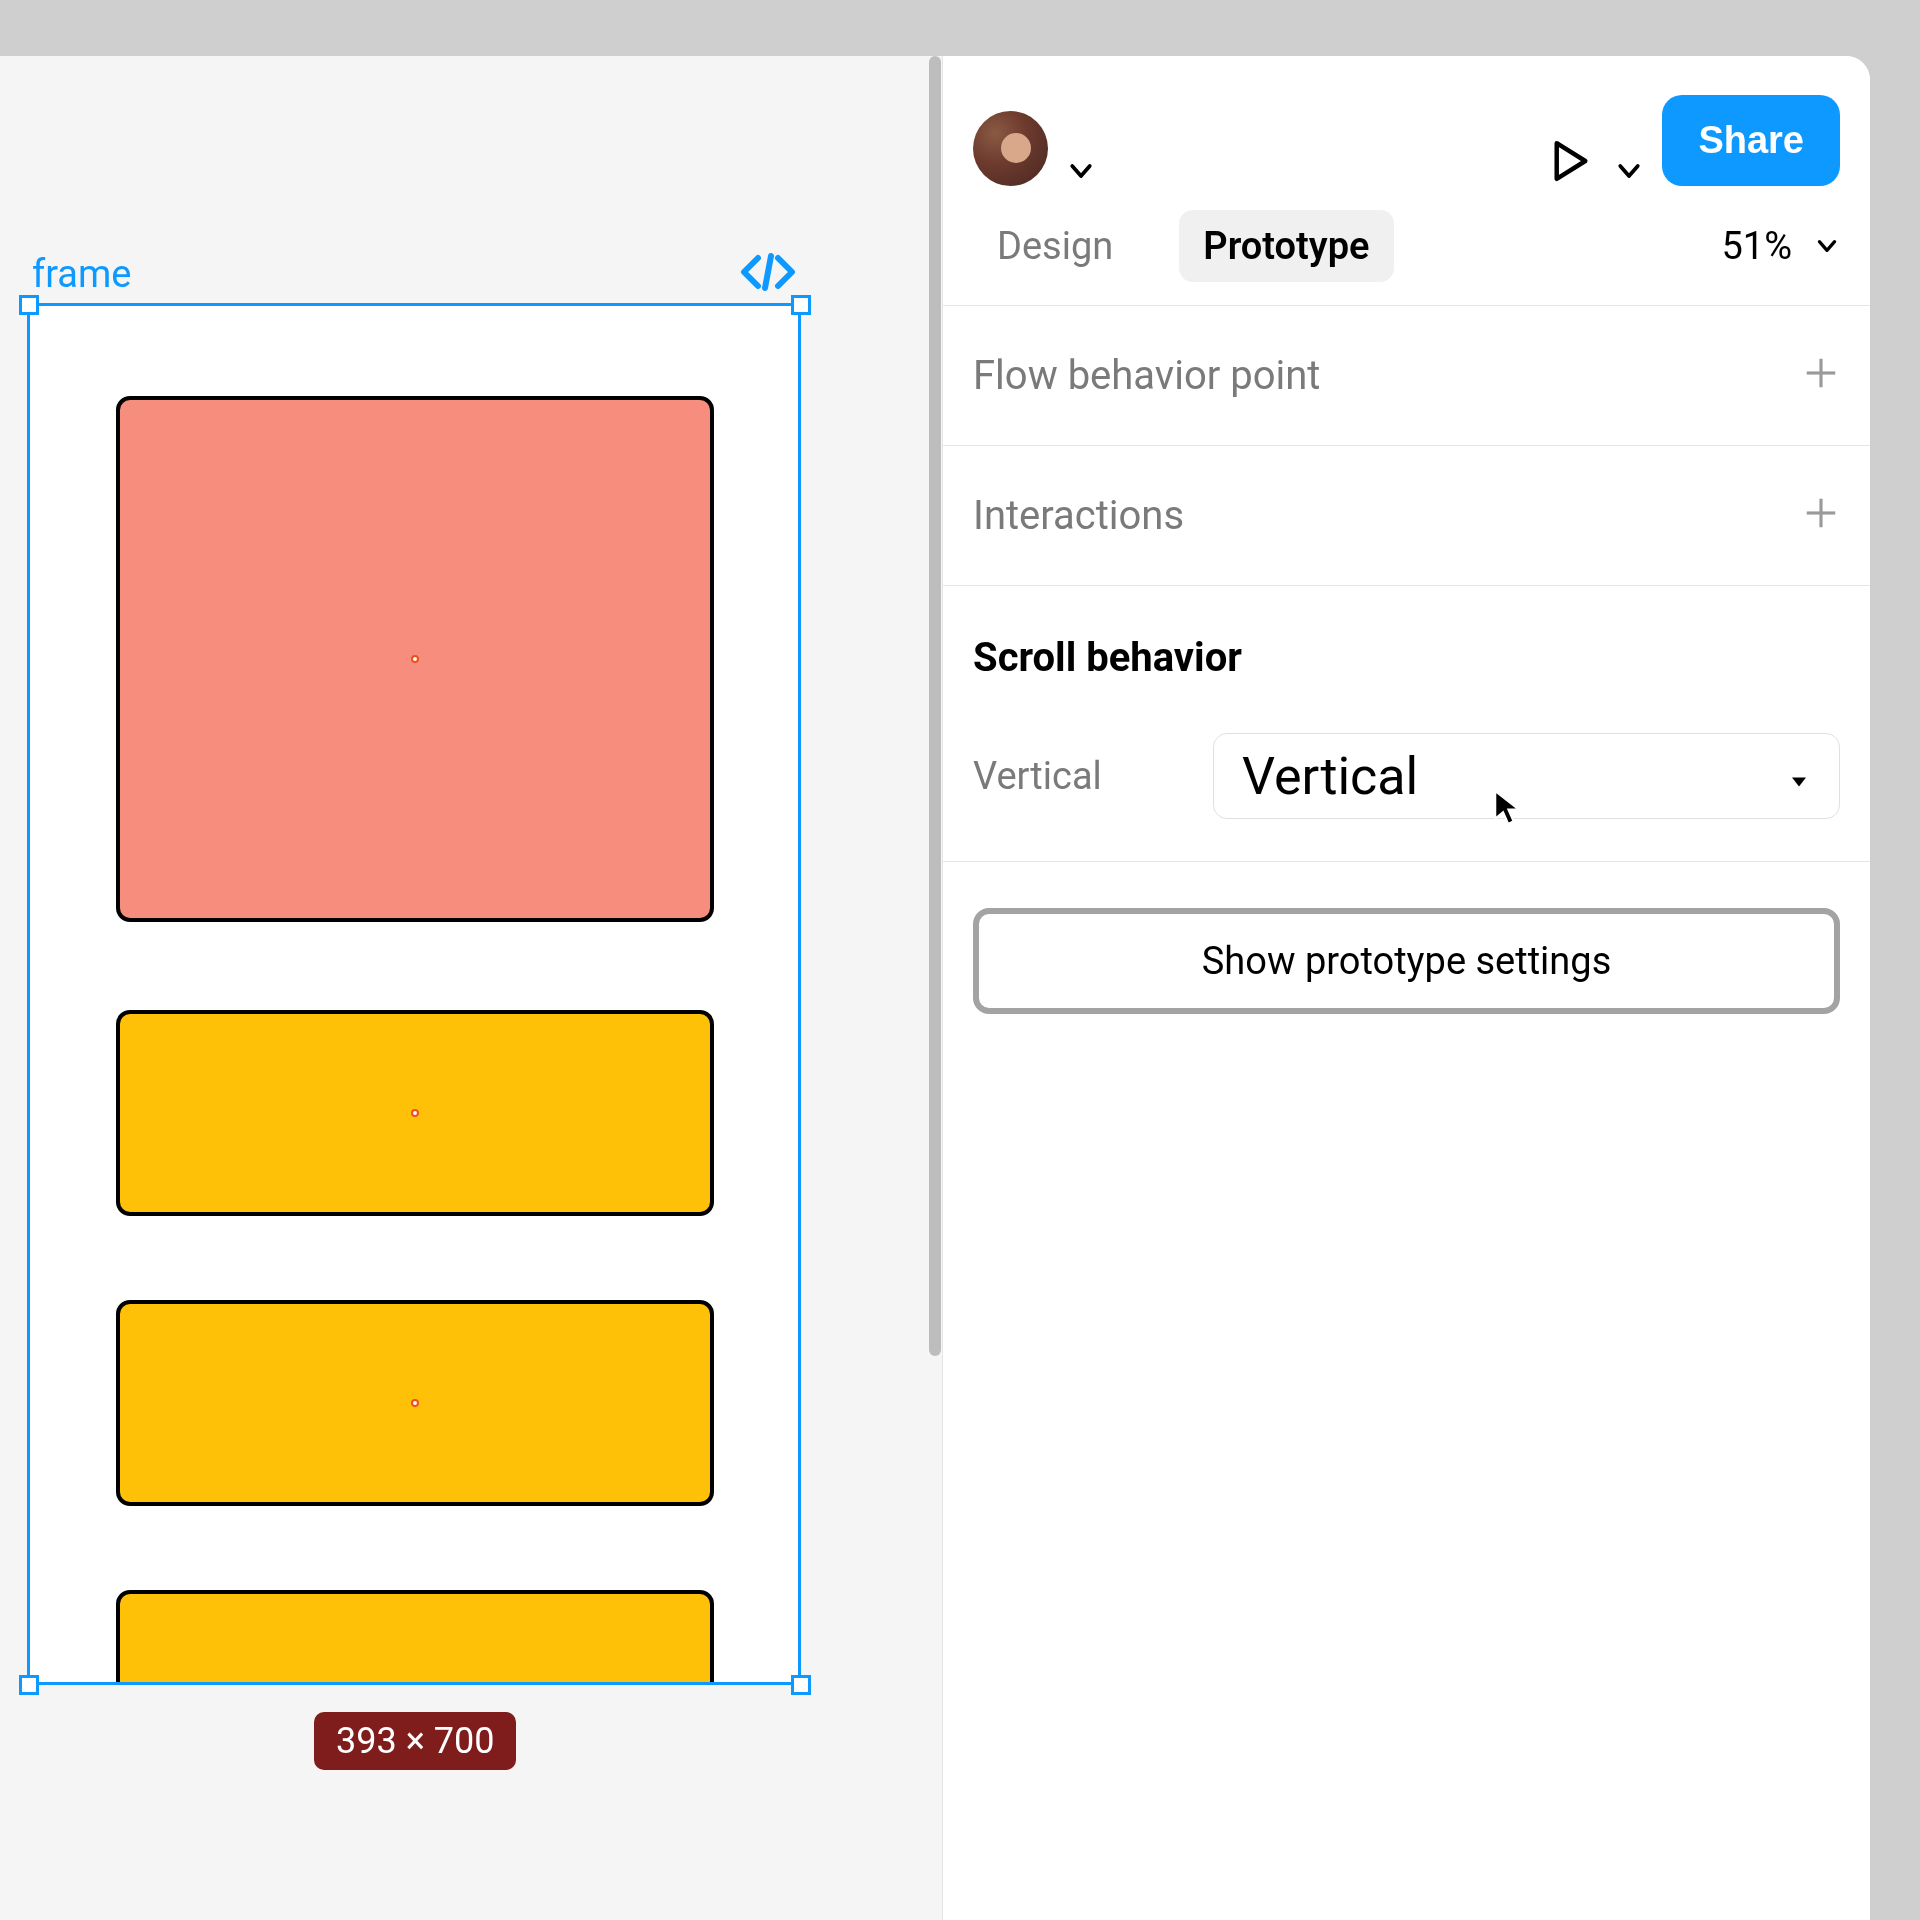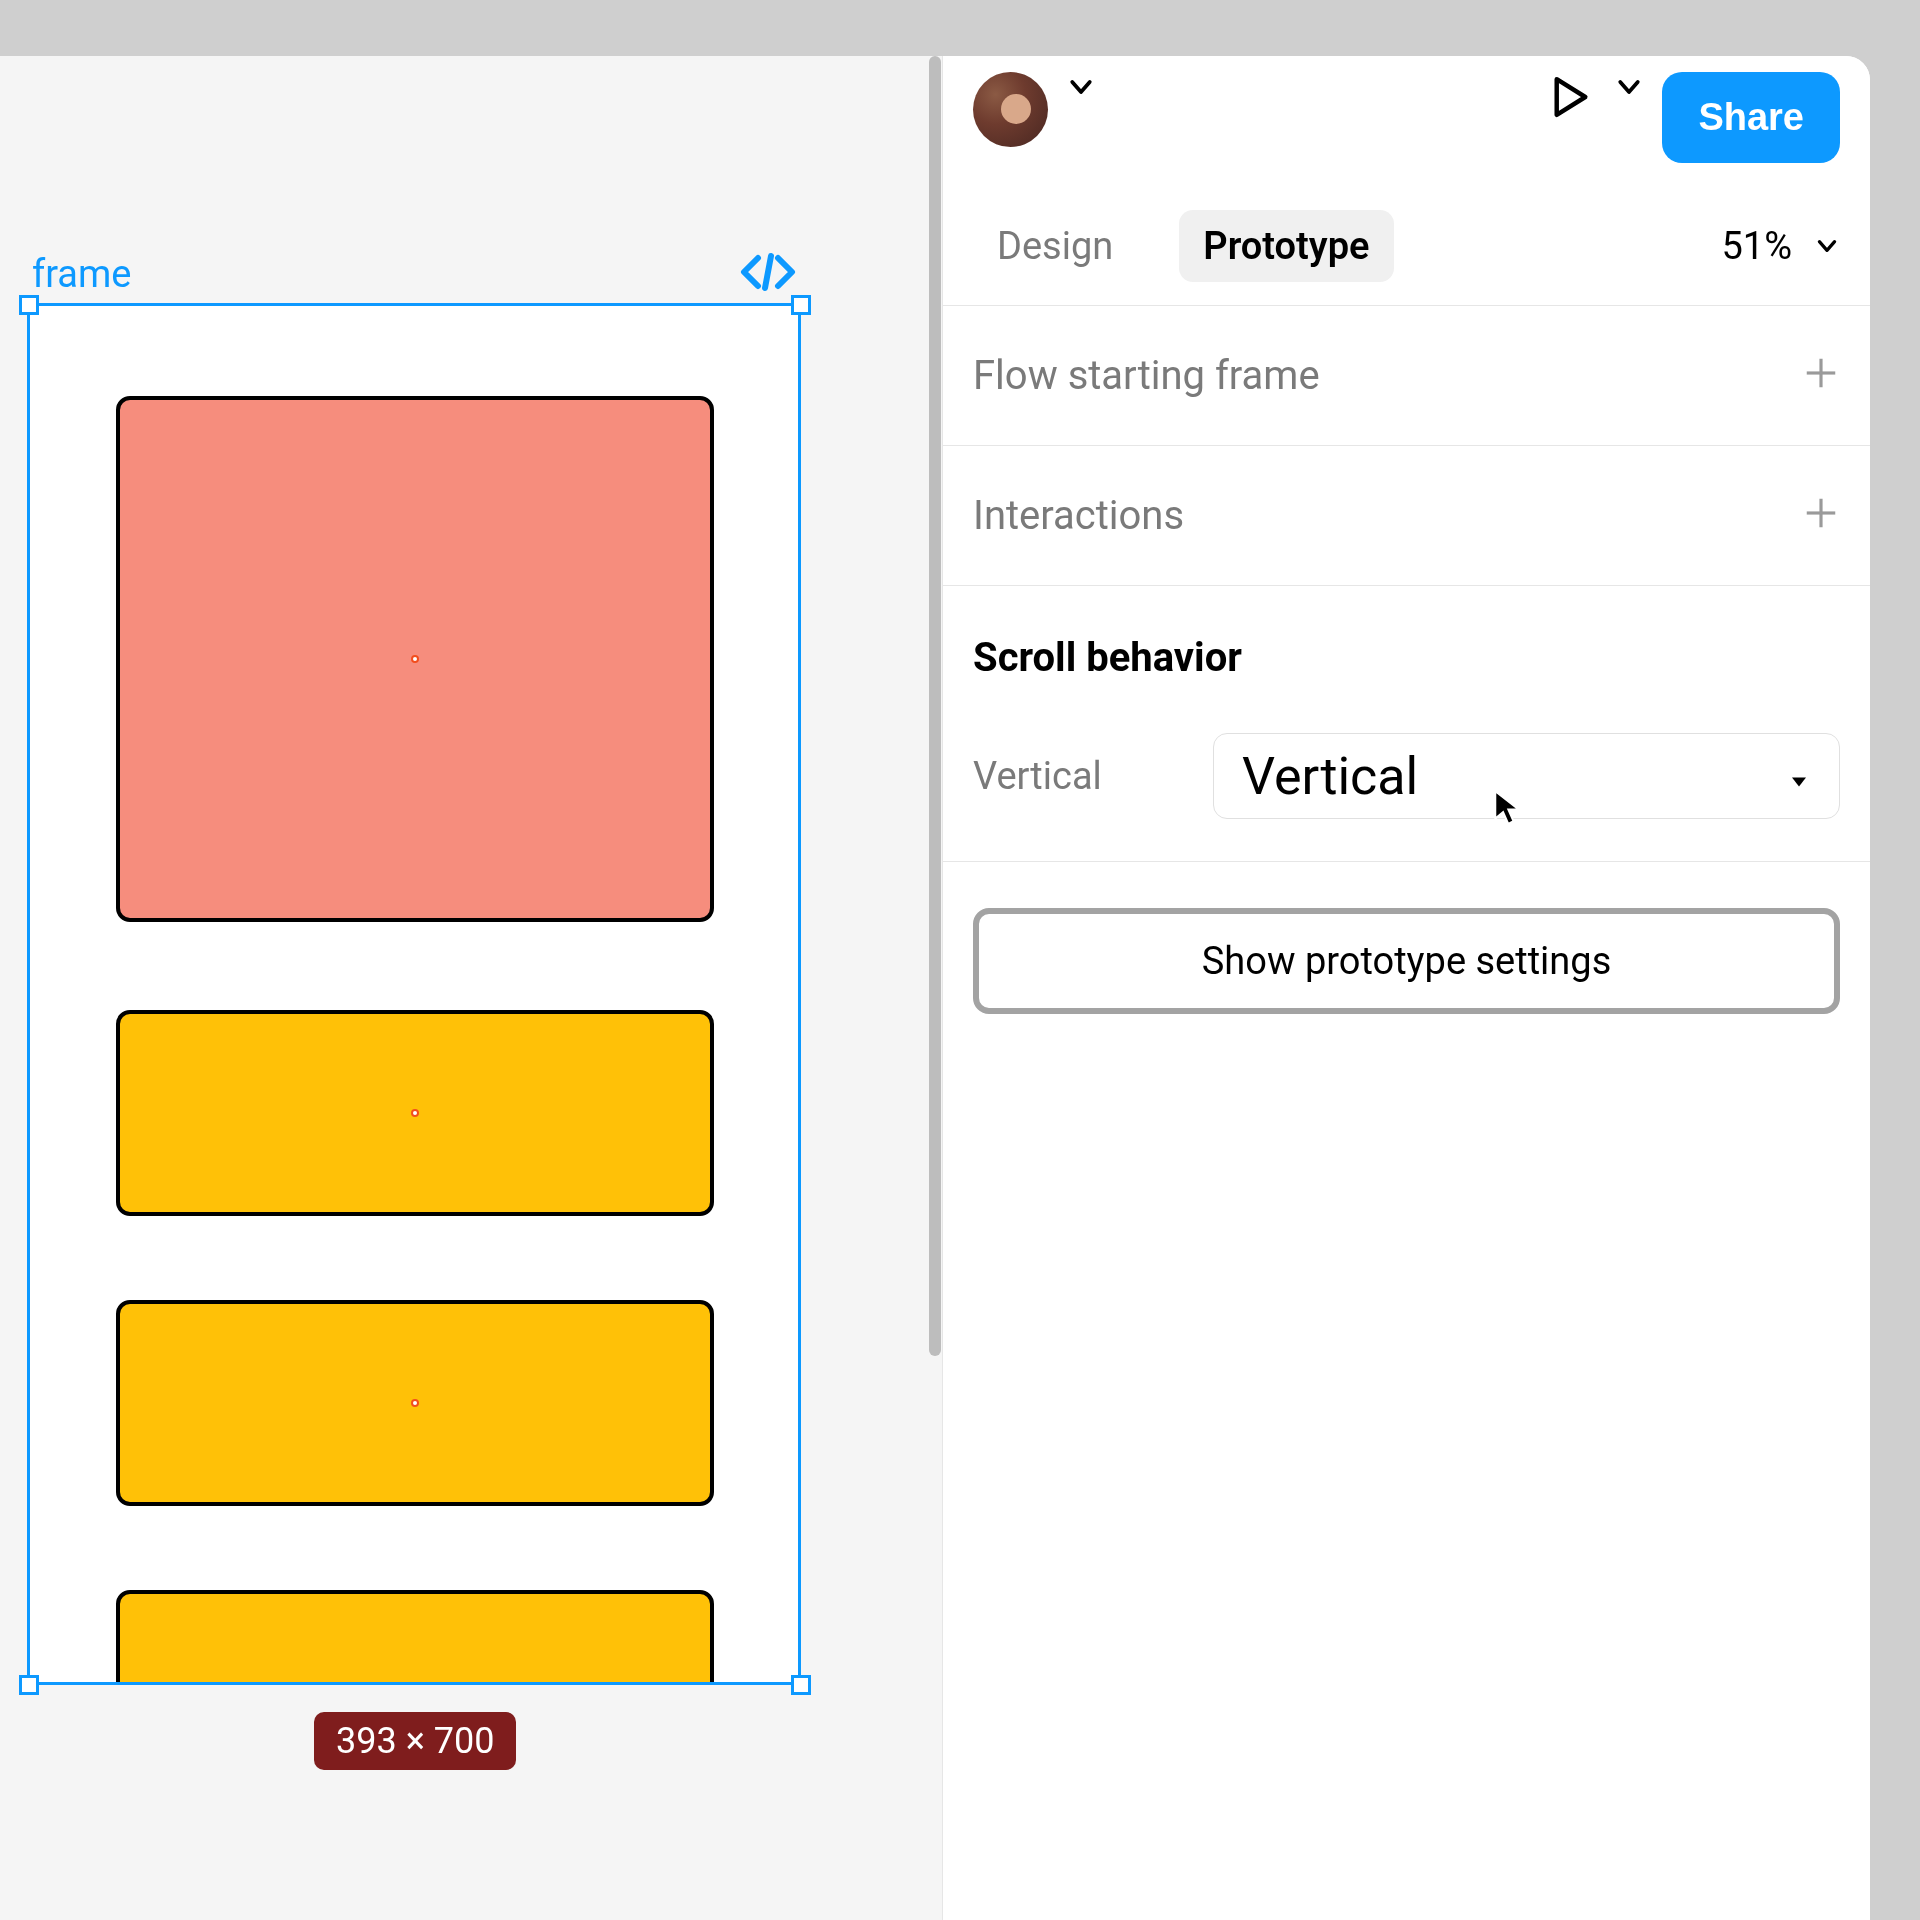--- a/index.html
+++ b/index.html
@@ -100,21 +100,21 @@
   .panel {
     flex: 1;
     background: #ffffff;
     border-left: 1px solid #e6e6e6;
     display: flex;
     flex-direction: column;
   }
 
   .top-row {
     display: flex;
-    align-items: flex-start;
+    align-items: flex-end;
     height: 130px;
     padding: 16px 30px 0 30px;
     gap: 18px;
   }
 
   .avatar {
     width: 75px; height: 75px;
     border-radius: 50%;
     background: radial-gradient(circle at 30% 30%, #8b5a44 0%, #6e3b2e 40%, #472621 100%);
     position: relative;
@@ -325,21 +325,21 @@
         <span>51%</span>
         <span>
           <svg width="26" height="26" viewBox="0 0 24 24">
               <polyline points="5,8 12,16 19,8" fill="none" stroke="#000" stroke-width="3" stroke-linecap="round" stroke-linejoin="round"></polyline>
             </svg>
         </span>
       </div>
     </div>
 
     <div class="section">
-      <span>Flow starting frame</span>
+      <span>Flow behavior point</span>
       <span class="plus">
         <svg width="38" height="38" viewBox="0 0 24 24">
             <line x1="12" y1="3" x2="12" y2="21" stroke="#9a9a9a" stroke-width="2"></line>
             <line x1="3" y1="12" x2="21" y2="12" stroke="#9a9a9a" stroke-width="2"></line>
           </svg>
       </span>
     </div>
 
     <div class="section">
       <span>Interactions</span>

